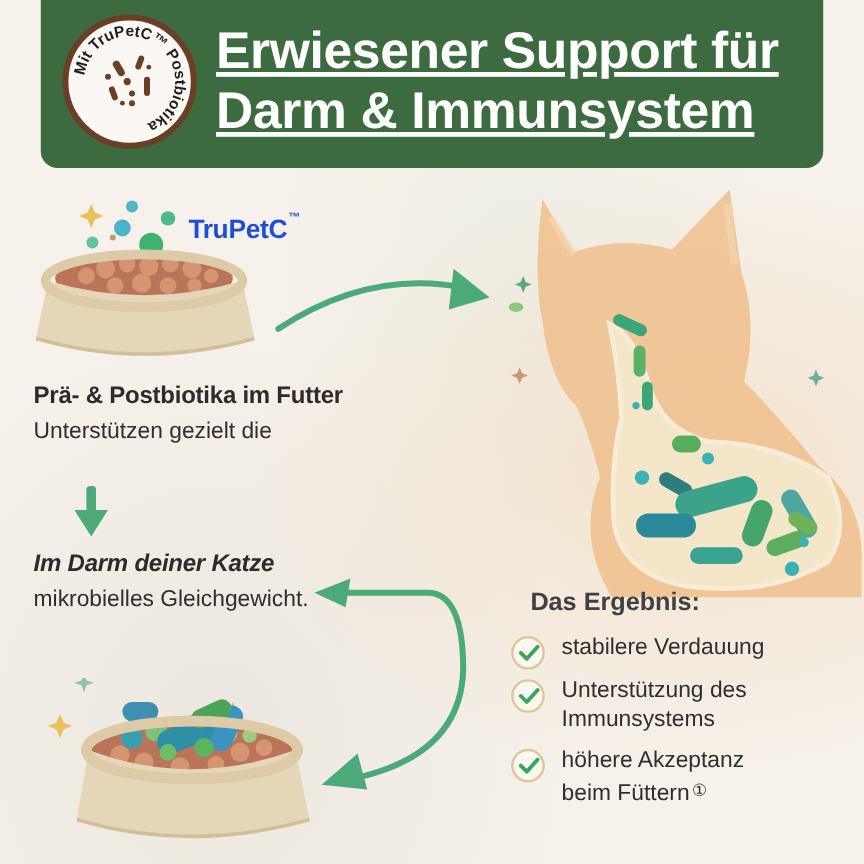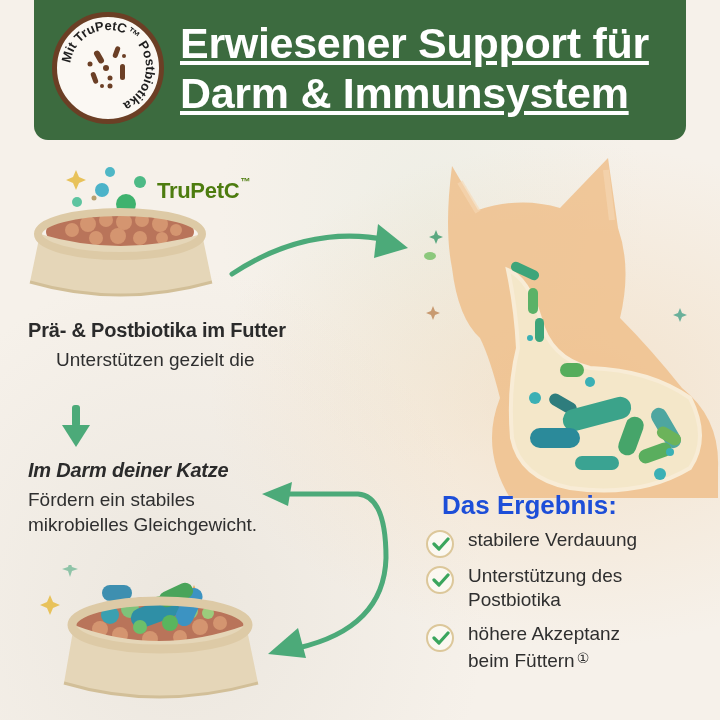--- a/index.html
+++ b/index.html
@@ -33,49 +33,49 @@
   .header-title {
     position: absolute; left: 180px; top: 18px; width: 500px;
     color: #ffffff; font-weight: bold; font-size: 43px; line-height: 50px;
     letter-spacing: -0.3px;
   }
   .header-title span { display: block; text-decoration: underline; }
 
   
   .trupetc {
     position: absolute; left: 157px; top: 178px;
-    color: #4d7c0f; font-weight: bold; font-size: 22px; letter-spacing: -0.3px;
+    color: #1d4ed8; font-weight: bold; font-size: 22px; letter-spacing: -0.3px;
   }
   .trupetc sup { font-size: 10px; vertical-align: top; position: relative; top: -2px; margin-left: 1px; }
 
   
   .bowl { position: absolute; }
   .bowl-top { left: 22px; top: 160px; width: 200px; height: 150px; }
   .bowl-bottom { left: 30px; top: 565px; width: 240px; height: 145px; }
 
   
   .cat { position: absolute; left: 400px; top: 148px; width: 320px; height: 350px; }
 
   
   .step-title {
     position: absolute; font-weight: bold; font-size: 20px; color: #2b2b2b; letter-spacing: -0.2px;
   }
   .step-body {
     position: absolute; font-size: 19px; line-height: 25px; color: #2f2f2f;
   }
   .step1-title { left: 28px; top: 319px; }
-  .step1-body  { left: 28px; top: 347px; width: 300px; margin-left: 28px; }
+  .step1-body  { left: 28px; top: 347px; width: 300px; }
   .step2-title { left: 28px; top: 459px; font-style: italic; }
   .step2-body  { left: 28px; top: 487px; width: 320px; }
   .step-body span { display: block; }
 
   
   .result-title {
     position: absolute; left: 442px; top: 490px;
-    font-weight: bold; font-size: 26px; color: #1d4ed8;
+    font-weight: bold; font-size: 21px; color: #404040;
   }
   .result-list { position: absolute; left: 424px; top: 528px; width: 296px; list-style: none; }
   .result-item { position: relative; padding-left: 44px; font-size: 19px; line-height: 24px; color: #2f2f2f; margin-bottom: 12px; }
   .result-item:nth-child(2) { margin-bottom: 10px; }
   .check {
     position: absolute; left: 2px; top: 2px; width: 28px; height: 28px; border-radius: 50%;
     background: #fbf8f1; border: 2px solid #dcc79a;
   }
   .check svg { position: absolute; left: 4px; top: 5px; }
   .result-item .line { display: block; }
@@ -195,21 +195,20 @@
   <span>Unterstützen gezielt die</span>
 </div>
 
 <svg class="arrow" style="left:60px; top:405px;" width="32" height="44" viewBox="0 0 32 44">
   <rect x="12" y="0" width="8" height="22" rx="3" fill="#4caa79"></rect>
   <path d="M2 20 L30 20 L16 42 Z" fill="#4caa79"></path>
 </svg>
 
 <div class="step-title step2-title">Im Darm deiner Katze</div>
 <div class="step-body step2-body">
-  <span>Fördern ein stabiles</span>
   <span>mikrobielles Gleichgewicht.</span>
 </div>
 
 <svg class="arrow" style="left:258px; top:478px;" width="140" height="190" viewBox="0 0 140 190">
   <path d="M28 16 L100 16 Q128 18 128 80 Q126 150 40 170" fill="none" stroke="#4caa79" stroke-width="5" stroke-linecap="round"></path>
   <path d="M4 16 L34 4 L30 28 Z" fill="#4caa79"></path>
   <path d="M10 176 L40 150 L48 180 Z" fill="#4caa79"></path>
 </svg>
 
 <svg class="bowl bowl-bottom" viewBox="0 0 240 145">
@@ -253,21 +252,21 @@
     </span>
     <span class="line">stabilere Verdauung</span>
   </li>
   <li class="result-item">
     <span class="check">
       <svg width="18" height="14" viewBox="0 0 18 14">
           <path d="M2 7 L7 12 L16 2" fill="none" stroke="#3aa55d" stroke-width="3.2" stroke-linecap="round" stroke-linejoin="round"></path>
         </svg>
     </span>
     <span class="line">Unterstützung des</span>
-    <span class="line">Postbiotika</span>
+    <span class="line">Immunsystems</span>
   </li>
   <li class="result-item">
     <span class="check">
       <svg width="18" height="14" viewBox="0 0 18 14">
           <path d="M2 7 L7 12 L16 2" fill="none" stroke="#3aa55d" stroke-width="3.2" stroke-linecap="round" stroke-linejoin="round"></path>
         </svg>
     </span>
     <span class="line">höhere Akzeptanz</span>
     <span class="line"><span>beim Füttern</span><span class="footnote">①</span></span>
   </li>

